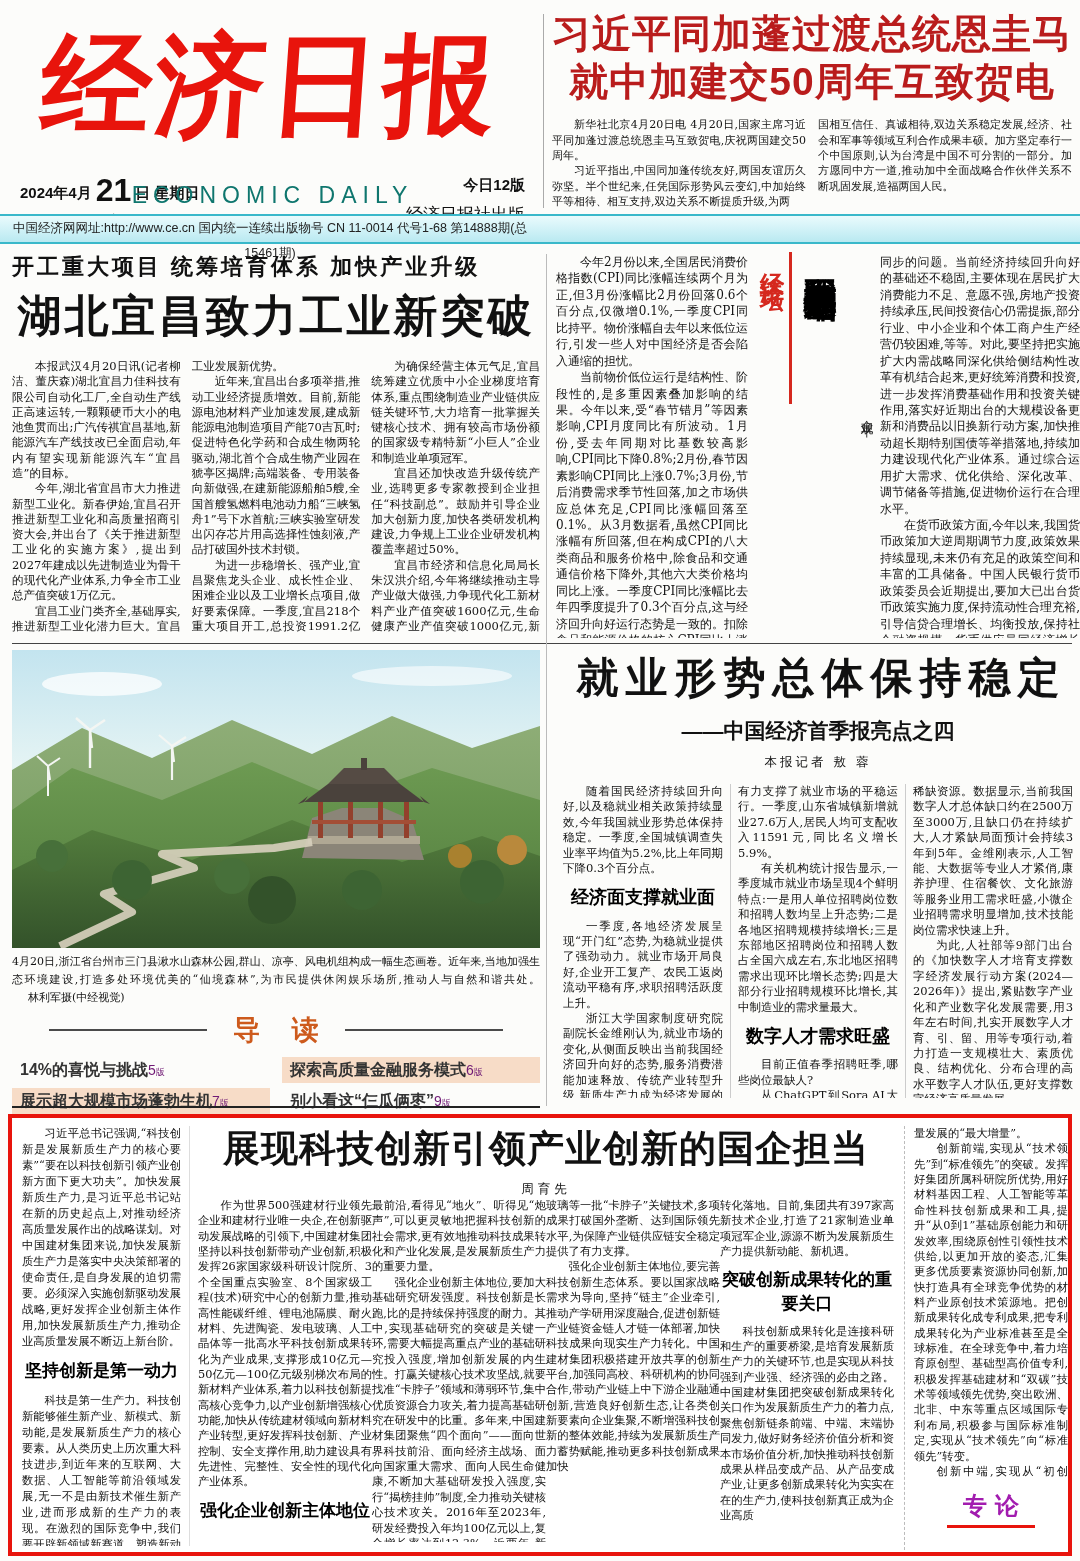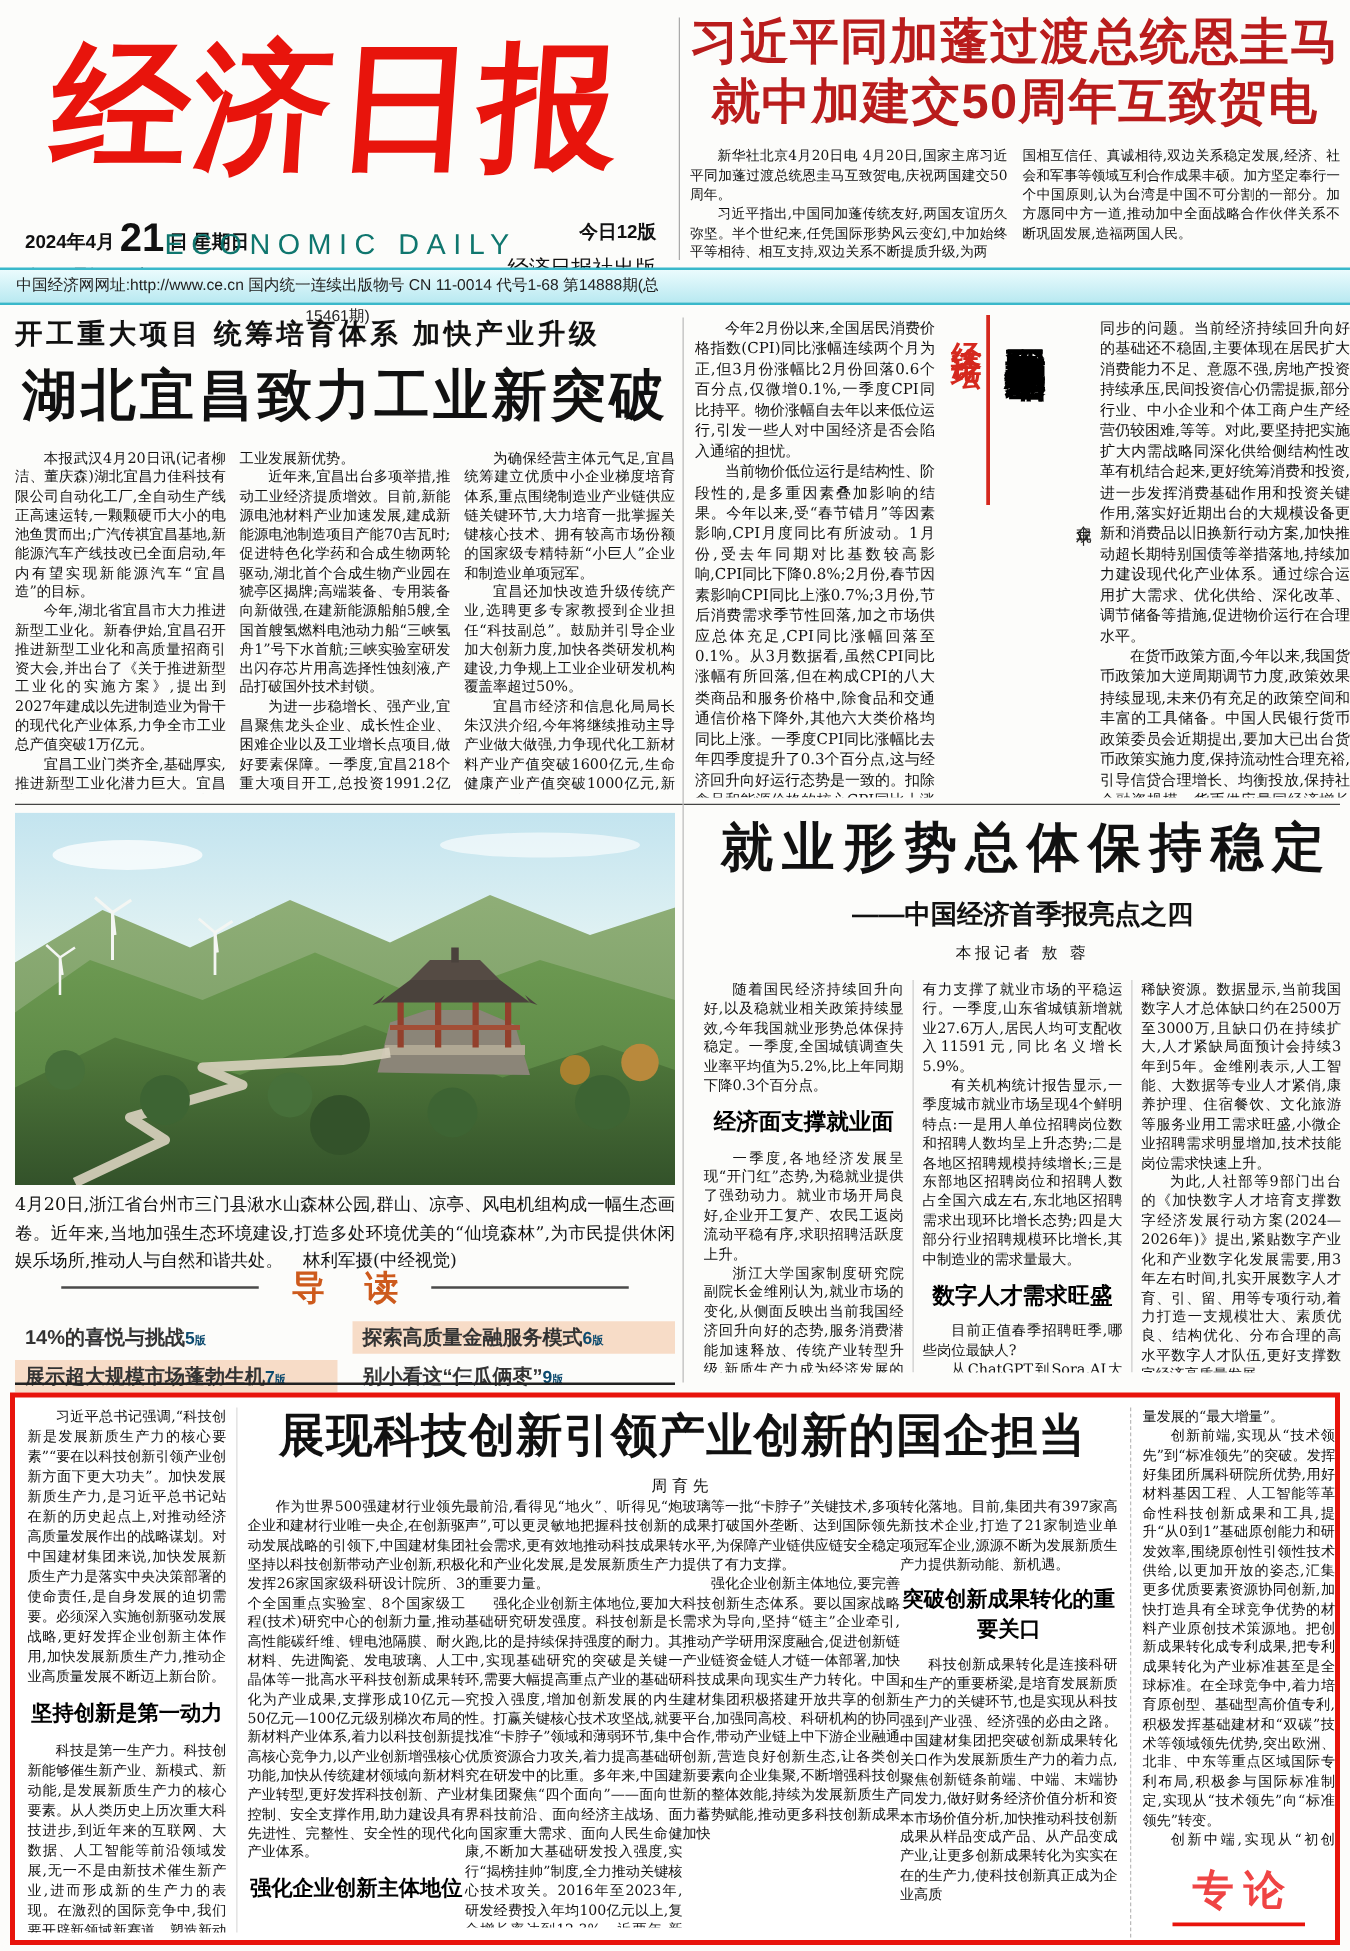--- a/index.html
+++ b/index.html
@@ -50,33 +50,33 @@
   .forum-label { position:absolute; left:200px; top:2px; writing-mode:vertical-rl; font-size:24px; font-weight:900; color:#d5281e; letter-spacing:5px; }
   .forum-labelline { position:absolute; left:233px; top:0; width:3px; height:152px; background:#d5281e; }
   .forum-headline { position:absolute; left:244px; top:0; height:388px; writing-mode:vertical-rl;
                     font-size:33px; font-weight:900; letter-spacing:1px; line-height:1.25; color:#000; }
   .forum-author { position:absolute; left:302px; top:158px; writing-mode:vertical-rl; font-size:12.5px; letter-spacing:3px; color:#222; }
   .forum-col2 { position:absolute; left:324px; top:2px; width:200px; height:384px; }
 
   
   .photo { position:absolute; left:12px; top:650px; width:528px; height:298px; overflow:hidden; }
   .caption { position:absolute; left:12px; top:953px; width:528px; font-family:"DejaVu Serif", serif;
-             font-size:14px; line-height:1.62; text-align:justify; }
+             font-size:11px; line-height:1.62; text-align:justify; }
   .caption .credit { padding-left:16px; white-space:nowrap; }
 
   
   .daodu { position:absolute; left:12px; top:1012px; width:528px; }
   .daodu-head { display:flex; align-items:center; justify-content:center; gap:14px; }
   .daodu-line { width:158px; height:2px; background:#4a4a4a; }
   .daodu-title { font-size:27px; font-weight:900; color:#cd5a1c; letter-spacing:12px; text-indent:12px; white-space:nowrap; }
   .daodu-grid { display:grid; grid-template-columns:1fr 1fr; column-gap:12px; row-gap:5px; margin-top:9px; }
   .daodu-item { display:flex; align-items:center; height:26px; padding:0 8px;
                 font-size:16px; font-weight:bold; color:#333; }
   .daodu-item.shaded { background:#f7dcc7; }
-  .daodu-page { color:#0c4a6e; font-weight:bold; font-size:14px; white-space:nowrap; }
+  .daodu-page { color:#701a75; font-weight:normal; font-size:14px; white-space:nowrap; }
   .daodu-page .ban { font-size:9px; }
   .hrule-daodu { position:absolute; left:12px; top:1106px; width:528px; height:2px; background:#222; }
 
   
   .employment { position:absolute; left:556px; top:650px; width:524px; }
   .emp-headline { text-align:center; font-size:42px; font-weight:900; letter-spacing:7px; text-indent:7px; }
   .emp-sub { text-align:center; font-size:21px; font-weight:bold; margin-top:11px; }
   .emp-byline { text-align:center; font-size:12.5px; font-family:"DejaVu Serif", serif; margin-top:9px; letter-spacing:3px; }
   .emp-cols { display:flex; margin-top:13px; height:314px; overflow:hidden; }
   .emp-col { flex:1; padding:0 7px; font-size:11.5px; line-height:1.34; text-align:justify; font-family:"DejaVu Serif", serif; border-right:1px solid #ccc; }
@@ -90,21 +90,21 @@
               border-right:1px solid #ddd; padding-right:8px; }
   .sp-subhead { text-align:center; font-weight:900; font-size:17px; margin:9px 0; font-family:"Liberation Sans", sans-serif; color:#000; }
   .sp-center { position:absolute; left:186px; top:6px; width:696px; }
   .sp-headline { text-align:center; font-size:37px; font-weight:900; letter-spacing:1px; }
   .sp-author { text-align:center; font-size:12.5px; margin-top:7px; font-family:"DejaVu Serif", serif; letter-spacing:4px; }
   .sp-cols { display:flex; height:344px; overflow:hidden; }
   .sp-col { flex:1; font-size:11.3px; line-height:1.36; text-align:justify; font-family:"DejaVu Serif", serif; }
   .sp-right { position:absolute; left:892px; top:8px; width:164px; height:424px; border-left:1px dashed #bbb; padding-left:9px; }
   .sp-right-text { height:352px; overflow:hidden; font-family:"DejaVu Serif", serif; font-size:11.3px; line-height:1.36; text-align:justify; }
   .sp-label-wrap { text-align:center; margin-top:12px; }
-  .sp-label { display:inline-block; font-size:33px; font-weight:900; color:#ef4444;
+  .sp-label { display:inline-block; font-size:24px; font-weight:900; color:#a21caf;
               border-bottom:3px solid #e8140c; padding:0 8px 3px; letter-spacing:8px; text-indent:8px; }
 </style>
 </head>
 <body>
 
 <div class="page">
 
   <header>
     <div class="logo">经济日报</div>
     <div class="dateline">

